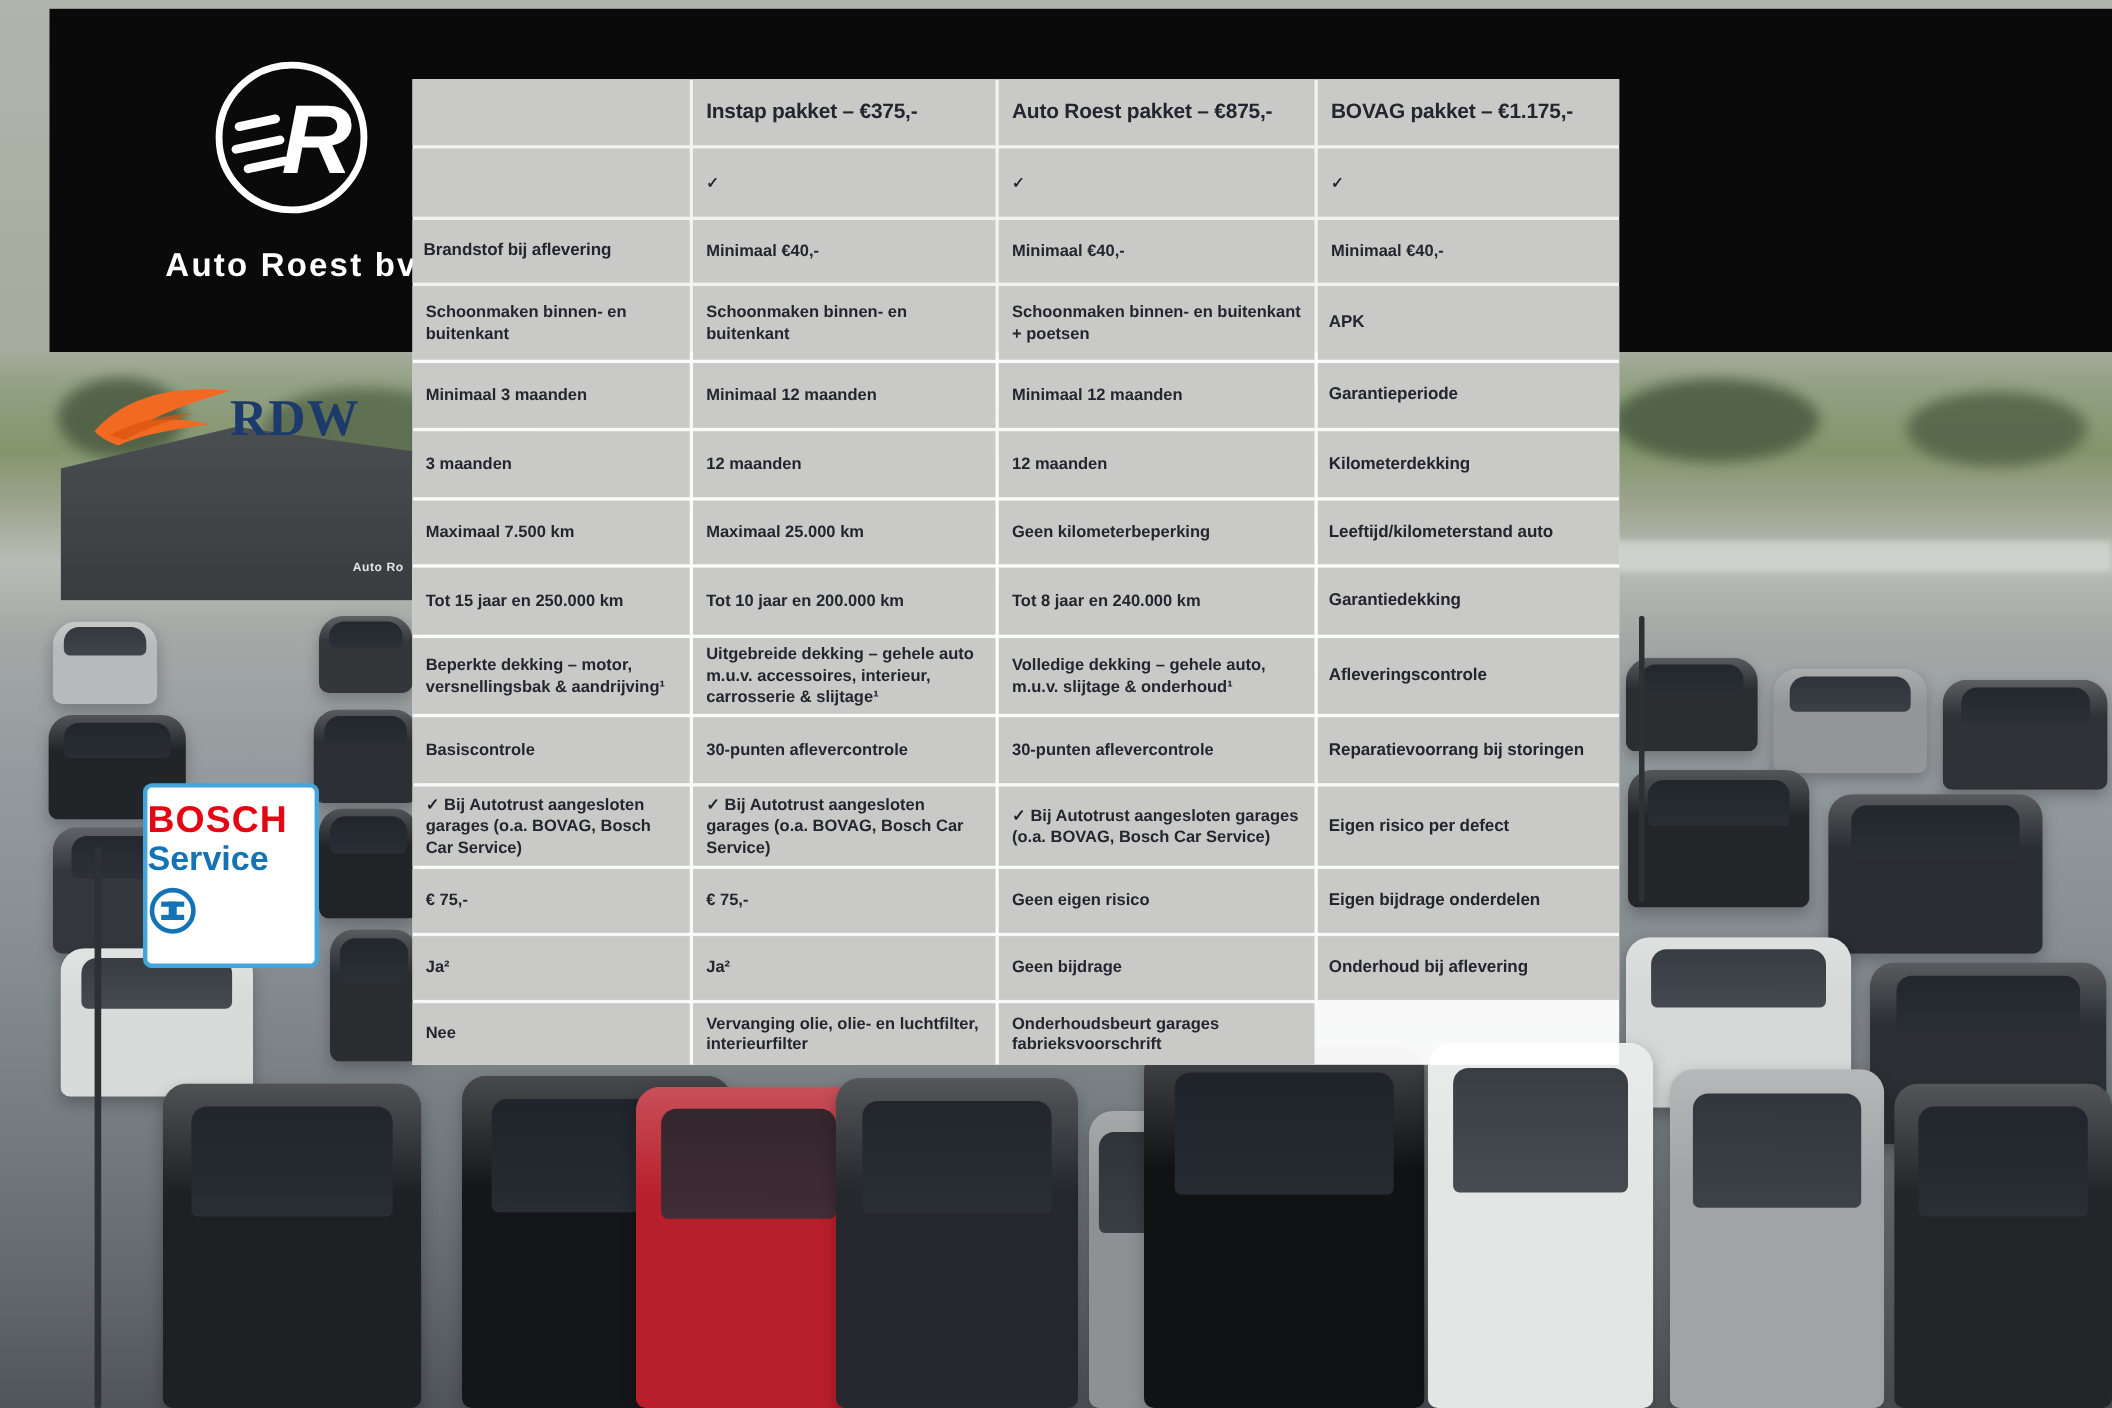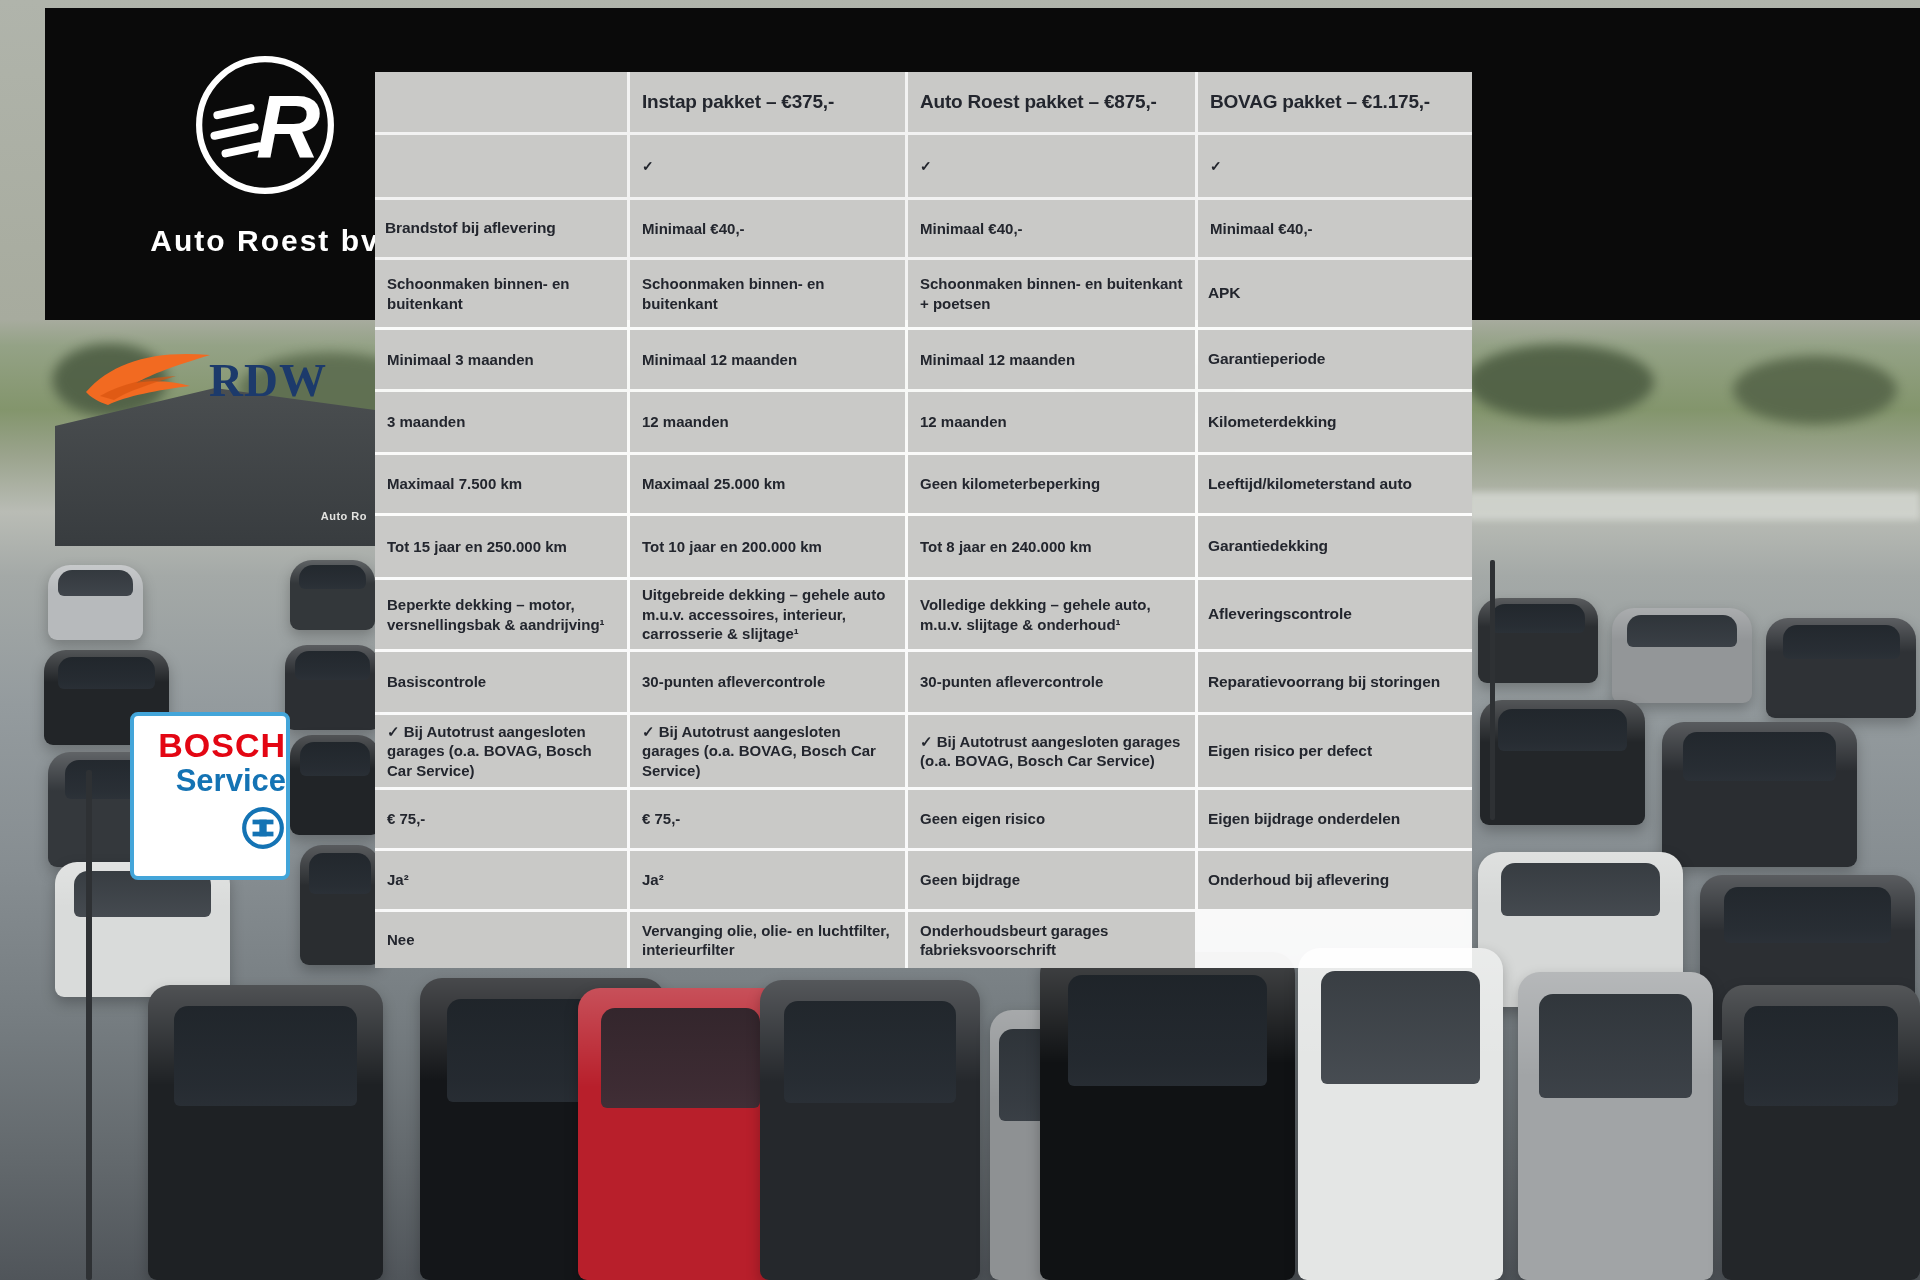--- a/index.html
+++ b/index.html
@@ -49,21 +49,21 @@
   .rdw .word{font-size:47px;font-weight:700;color:#1c3a6b;letter-spacing:1px;font-family:"Liberation Serif",serif;margin-left:-6px}
 
   
   .bovag{position:absolute;left:145px;top:458px;width:130px;height:202px;background:#ffffff;display:flex;flex-direction:column;align-items:center}
   .bovag .band{margin-top:auto;width:100%;height:62px;background:#ffd400;color:#111;
     font-size:27px;font-weight:700;text-align:center;line-height:62px;letter-spacing:.5px}
   .bovag svg{margin-top:12px}
 
   
   .bosch{position:absolute;left:130px;top:712px;width:160px;height:168px;background:#ffffff;
-    border:4px solid #43a5d9;border-radius:8px;display:flex;flex-direction:column;align-items:flex-end;padding-top:10px}
+    border:4px solid #43a5d9;border-radius:8px;display:flex;flex-direction:column;align-items:flex-start;padding-top:10px}
   .bosch .w1{color:#e30613;font-size:34px;font-weight:700;letter-spacing:1px}
   .bosch .w2{color:#1473b4;font-size:31px;font-weight:700;margin-top:-2px}
   .bosch svg{margin-top:6px}
 
   
   .pkg-table{position:absolute;left:375px;top:72px;width:1097px;height:896px;
     display:grid;gap:3px;background:rgba(255,255,255,.95);
     grid-template-columns:252px 275px 287px 274px;
     grid-template-rows:60px 62px 57px 67px 59px 60px 58px 61px 69px 60px 72px 58px 58px 56px}
   .cell{background:#c9c9c7;display:flex;align-items:center;padding:4px 12px 4px 12px;

